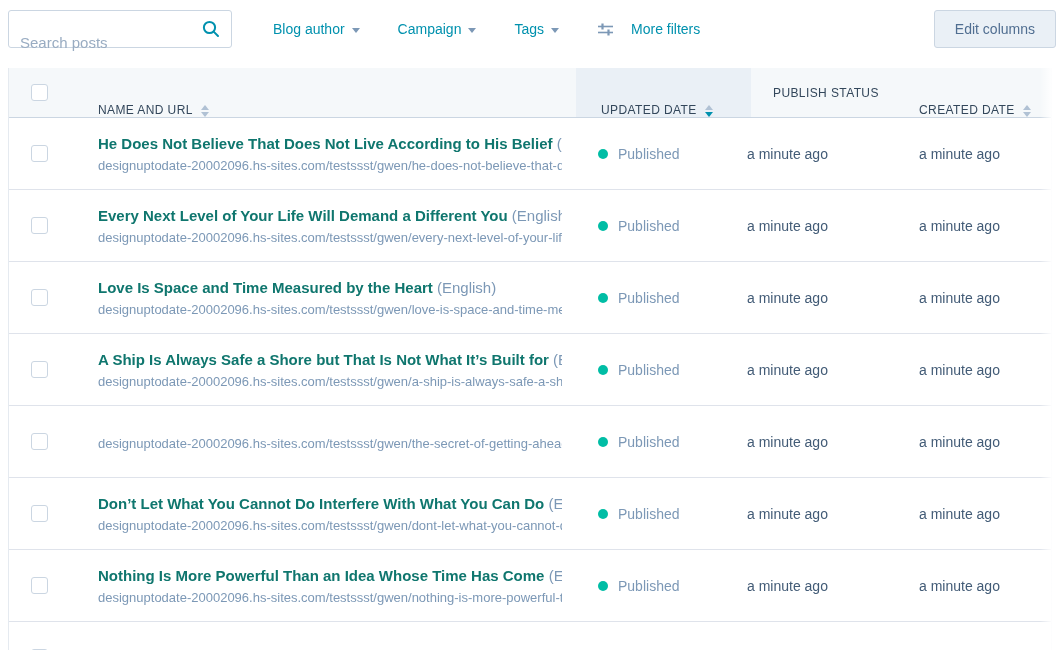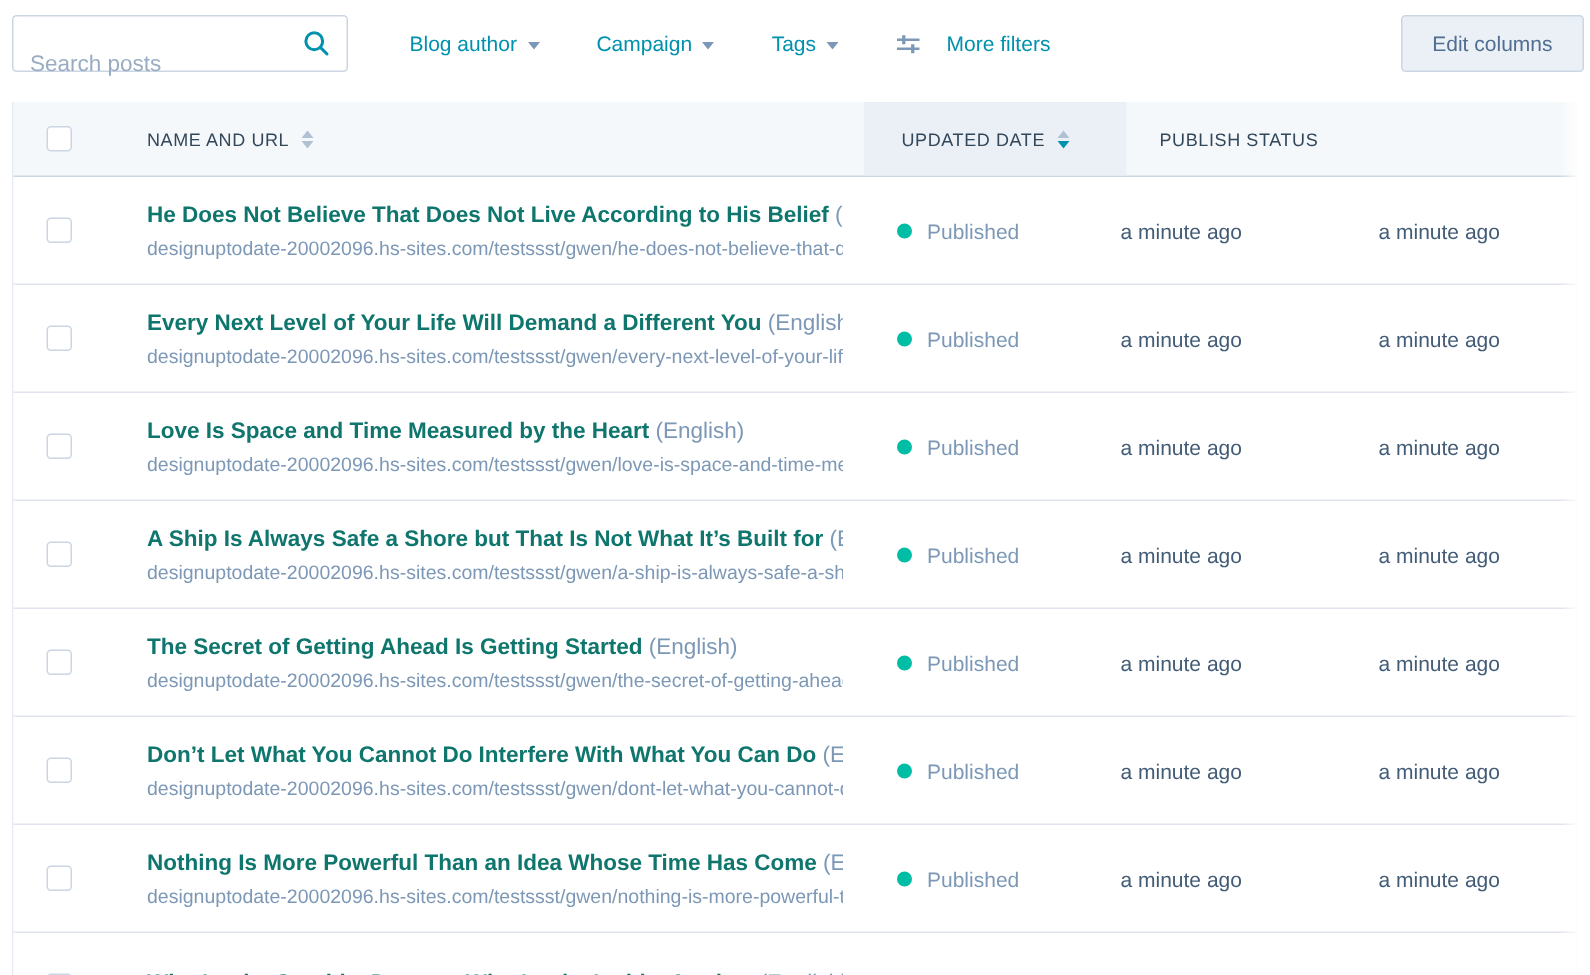--- a/index.html
+++ b/index.html
@@ -30,21 +30,21 @@
   .table { margin:10px 8px 0 8px; width:1044px; border-left:1px solid #e5eaf0; border-right:1px solid #e5eaf0; }
   .thead { display:flex; align-items:stretch; height:50px; background:#f5f8fa;
     border-bottom:1px solid #cbd6e2; font-size:12px; letter-spacing:.4px; font-weight:500; color:#33475b; }
   .th { display:flex; align-items:center; }
   .row { display:flex; align-items:center; height:72px; border-bottom:1px solid #dfe3eb; background:#fff; }
   .c-check   { width:64px; padding-left:22px; flex:none; display:flex; align-items:center; }
   .c-name    { width:503px; padding-left:25px; padding-right:14px; flex:none; overflow:hidden; }
   .c-status  { width:146px; padding-left:22px; flex:none; display:flex; align-items:center; gap:10px; }
   .c-updated { width:175px; padding-left:25px; flex:none; }
   .c-created { width:156px; padding-left:22px; flex:none; }
-  .th.c-name, .th.c-updated, .th.c-created { gap:8px; }
+  .th.c-name, .th.c-updated, .th.c-created { gap:8px;align-items:flex-end; }
   .th.sorted { background:#eaf0f6; }
 
   .checkbox { width:17px; height:17px; background:#fff; border:1px solid #cbd6e2;
     border-radius:3px; display:inline-block; cursor:pointer; }
 
   .sort-icon { display:inline-flex; flex-direction:column; align-items:center; gap:2px; cursor:pointer; }
   .tri-up { width:0; height:0; border-left:4px solid transparent; border-right:4px solid transparent;
     border-bottom:5px solid #b0c1d4; }
   .tri-down { width:0; height:0; border-left:4px solid transparent; border-right:4px solid transparent;
     border-top:5px solid #b0c1d4; }
@@ -123,20 +123,27 @@
       <div class="th c-updated sorted">
         <span>UPDATED DATE</span>
         <span class="sort-icon">
           <span class="tri-up"></span>
             <span class="tri-down tri-active-down"></span>
         </span>
       </div>
       <div class="th c-status">
         <span>PUBLISH STATUS</span>
       </div>
+      <div class="th c-created">
+        <span>CREATED DATE</span>
+        <span class="sort-icon">
+          <span class="tri-up"></span>
+            <span class="tri-down"></span>
+        </span>
+      </div>
     </div>
     <div id="tbody">
     <div class="row">
       <div class="c-check">
         <span class="checkbox"></span>
       </div>
       <div class="c-name">
         <div class="title-line"><a class="post-title">He Does Not Believe That Does Not Live According to His Belief</a><span class="post-lang"> (En...</span></div>
         <div class="url-line">designuptodate-20002096.hs-sites.com/testssst/gwen/he-does-not-believe-that-do</div>
       </div>
@@ -194,21 +201,20 @@
       </div>
       <div class="c-updated date-text">a minute ago</div>
       <div class="c-created date-text">a minute ago</div>
     </div>
 
     <div class="row">
       <div class="c-check">
         <span class="checkbox"></span>
       </div>
       <div class="c-name">
-        <div class="title-line"><a class="post-title">The Secret of Getting Ahead Is Getting Started</a><span class="post-lang"> (English)</span></div>
         <div class="url-line">designuptodate-20002096.hs-sites.com/testssst/gwen/the-secret-of-getting-ahead</div>
       </div>
       <div class="c-status">
         <span class="status-dot"></span>
         <span class="status-text">Published</span>
       </div>
       <div class="c-updated date-text">a minute ago</div>
       <div class="c-created date-text">a minute ago</div>
     </div>
 

